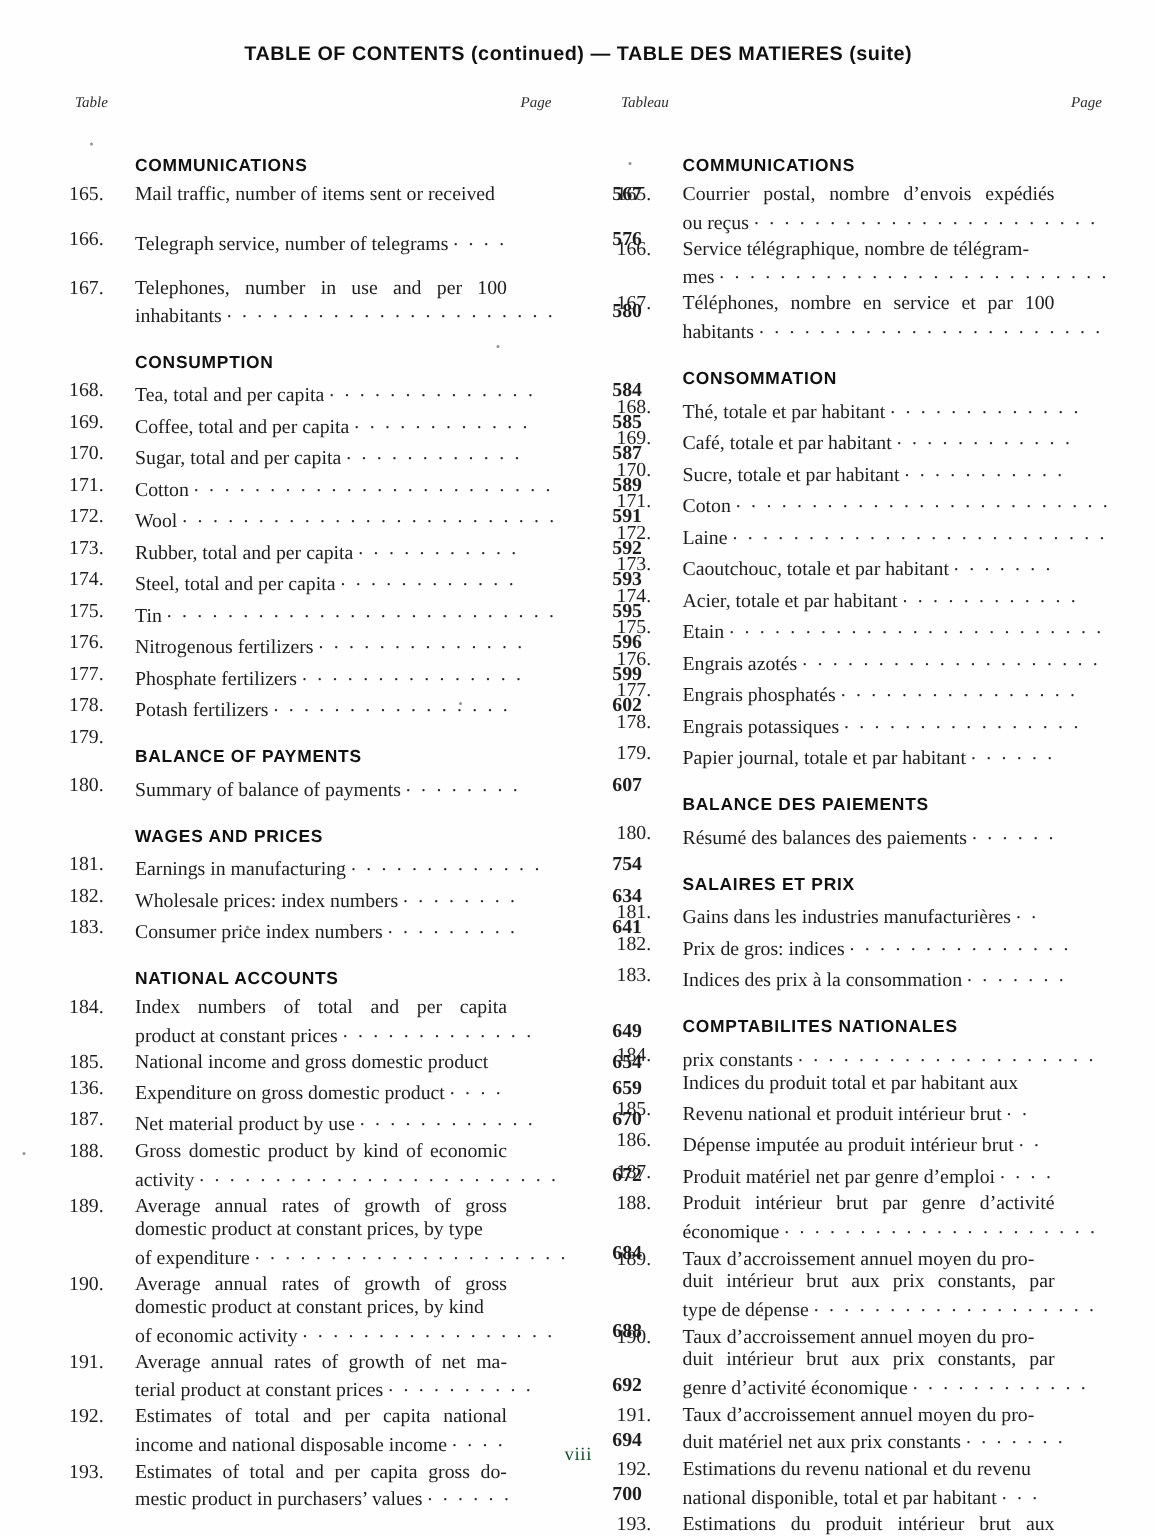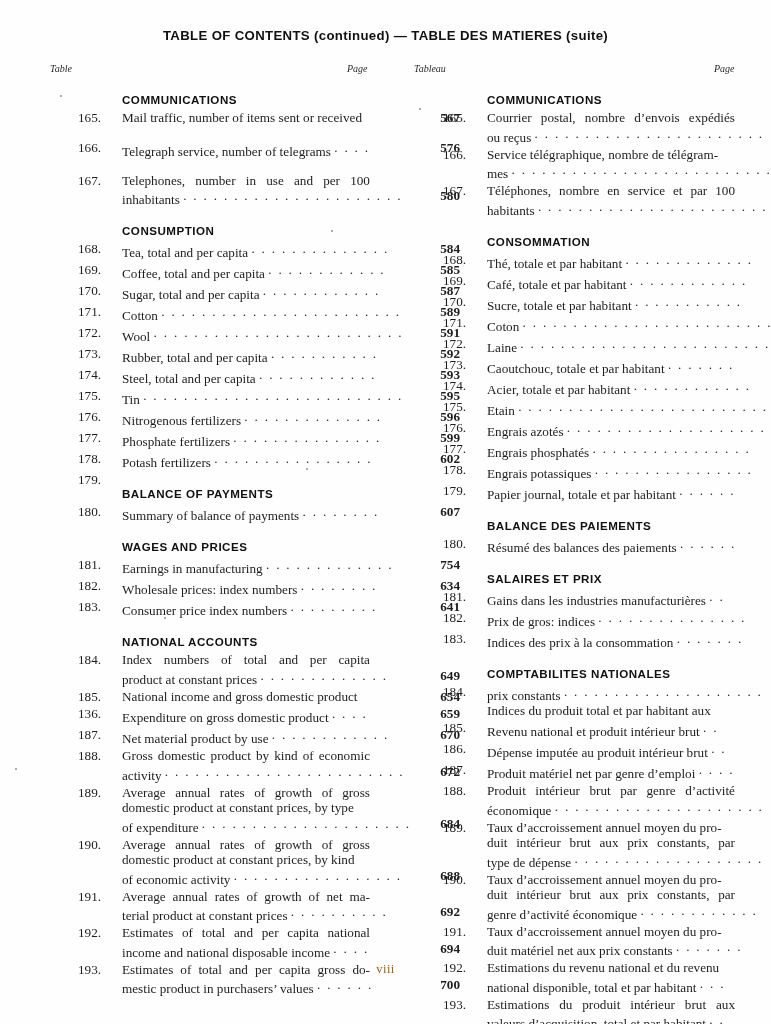--- a/index.html
+++ b/index.html
@@ -58,23 +58,22 @@
 
   
   .columns {
     position: absolute;
     top: 88px;
     left: 0;
     width: 771px;
   }
   .column {
     position: absolute;
-    top: 5px;
+    top: 16px;
     width: 340px;
-    margin-left: 32px;
   }
   .column.left  { left: 46px; }
   .column.right { left: 411px; }
 
   
   .section { margin: 0; }
   .section-title {
     font-family: "Liberation Sans", "DejaVu Sans", sans-serif;
     font-weight: bold;
     font-size: 11.6px;
@@ -145,21 +144,21 @@
   .semiloose .entry { margin-bottom: 2px; }
 
   
   .folio {
     position: absolute;
     bottom: 47px;
     left: 0;
     width: 771px;
     text-align: center;
     font-size: 12.5px;
-    color: #a16207;
+    color: #14532d;
     letter-spacing: 0.4px;
   }
 
   
   .speck {
     position: absolute;
     background: #6d6d6d;
     width: 2px; height: 2px;
     border-radius: 50%;
     opacity: .75;

